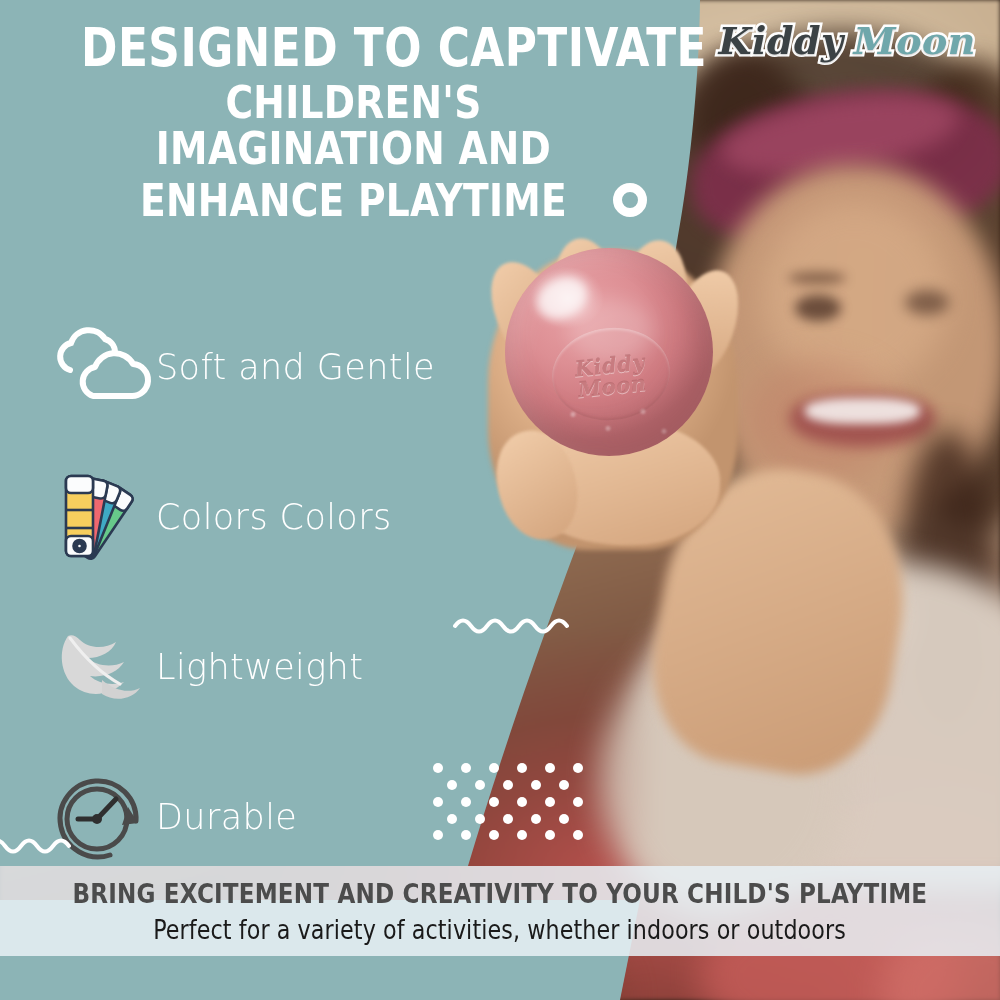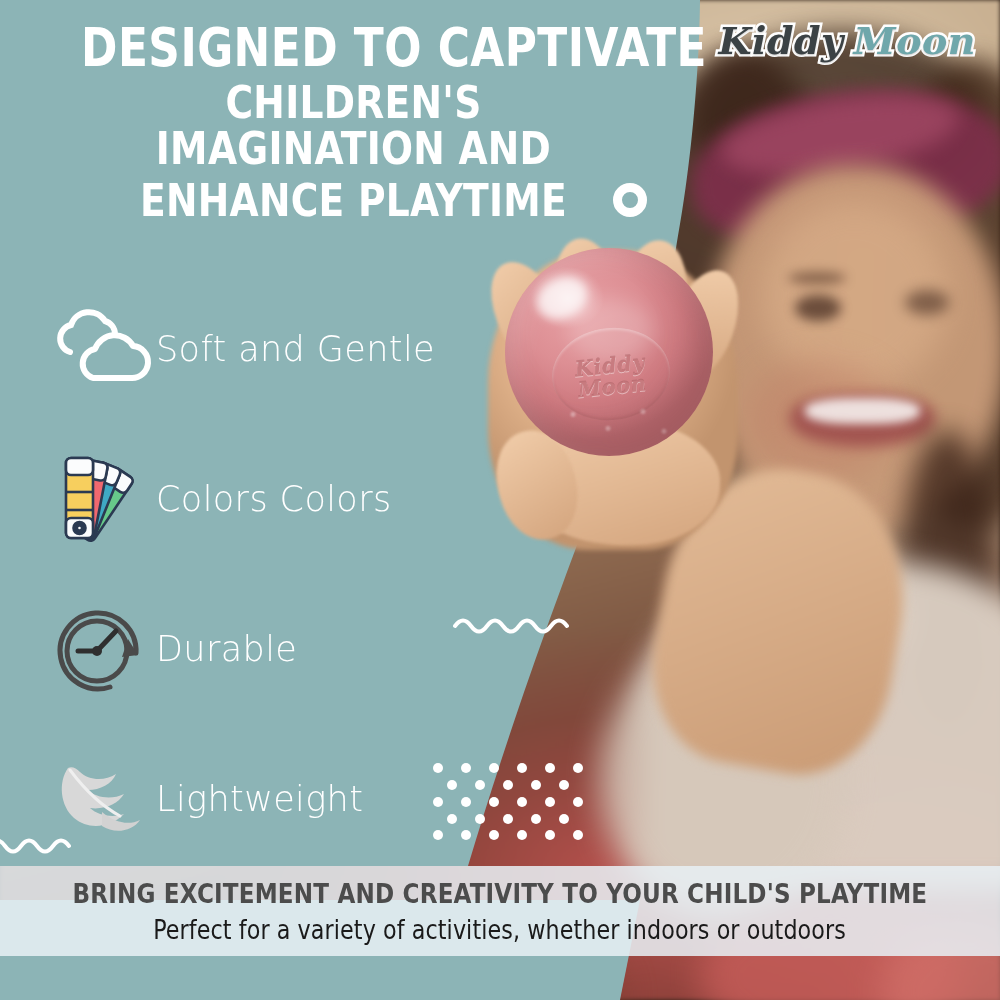--- a/index.html
+++ b/index.html
@@ -126,21 +126,21 @@
     font-weight:700;font-size:53px;line-height:.98;letter-spacing:.5px;
     transform:scaleX(.92);transform-origin:left center;white-space:nowrap;
   }
   .hl2{
     font-family:"DejaVu Sans Condensed","Liberation Sans Narrow","Liberation Sans",sans-serif;
     font-weight:700;font-size:45px;line-height:1.02;letter-spacing:.3px;
     text-align:center;transform:scaleX(.93);transform-origin:center center;margin-top:6px;
   }
 
   
-  .features{position:absolute;left:44px;top:290px;width:470px;}
+  .features{position:absolute;left:44px;top:308px;width:470px;}
   .feature{display:flex;align-items:center;height:118px;margin-bottom:32px;}
   .f-icon{width:112px;min-width:112px;height:92px;display:flex;align-items:center;justify-content:center;}
   .f-label{
     font-family:"DejaVu Sans","Liberation Sans",sans-serif;font-weight:300;
     font-size:35px;color:#fff;letter-spacing:.4px;white-space:nowrap;
   }
 
   
   .ring{
     position:absolute;left:613px;top:183px;width:34px;height:34px;border-radius:50%;
@@ -279,47 +279,47 @@
               <circle cx="27.5" cy="76" r="2.6" fill="#fbfcfd"></circle>
             </g>
           </g>
         </svg>
       </div>
       <div class="f-label">Colors Colors</div>
     </div>
 
     <div class="feature">
       <div class="f-icon">
+        <svg width="104" height="86" viewBox="0 0 104 86">
+          <path d="M20,12 C10,26 12,50 26,62 C40,74 62,72 76,58 C66,62 50,60 42,52
+                   C56,54 70,48 76,38 C64,44 48,42 40,34 C52,34 64,28 68,18
+                   C56,26 40,24 32,16 C28,12 24,10 20,12 Z" fill="#d8d8d8"></path>
+          <path d="M22,14 C34,30 50,48 72,60" fill="none" stroke="#efefef" stroke-width="3" stroke-linecap="round"></path>
+          <path d="M54,56 C66,66 80,70 92,64 C84,76 66,78 54,70 Z" fill="#d2d2d2"></path>
+        </svg>
+      </div>
+      <div class="f-label">Lightweight</div>
+    </div>
+
+    <div class="feature">
+      <div class="f-icon">
         <svg width="96" height="96" viewBox="0 0 96 96">
           <g fill="none" stroke="#4a4a4a" stroke-width="5" stroke-linecap="round">
             <circle cx="45" cy="50" r="30"></circle>
             <path d="M84,52 A38,38 0 1 0 58,86"></path>
           </g>
           <path d="M76,38 L86,54 L70,56 Z" fill="#4a4a4a"></path>
           <g stroke="#2f2f2f" stroke-width="5" stroke-linecap="round">
             <line x1="45" y1="50" x2="26" y2="50"></line>
             <line x1="45" y1="50" x2="64" y2="30"></line>
           </g>
           <circle cx="45" cy="50" r="5" fill="#2f2f2f"></circle>
         </svg>
       </div>
       <div class="f-label">Durable</div>
-    </div>
-
-    <div class="feature">
-      <div class="f-icon">
-        <svg width="104" height="86" viewBox="0 0 104 86">
-          <path d="M20,12 C10,26 12,50 26,62 C40,74 62,72 76,58 C66,62 50,60 42,52
-                   C56,54 70,48 76,38 C64,44 48,42 40,34 C52,34 64,28 68,18
-                   C56,26 40,24 32,16 C28,12 24,10 20,12 Z" fill="#d8d8d8"></path>
-          <path d="M22,14 C34,30 50,48 72,60" fill="none" stroke="#efefef" stroke-width="3" stroke-linecap="round"></path>
-          <path d="M54,56 C66,66 80,70 92,64 C84,76 66,78 54,70 Z" fill="#d2d2d2"></path>
-        </svg>
-      </div>
-      <div class="f-label">Lightweight</div>
     </div>
 
   </div>
 
   <svg class="wave-mid" width="132" height="26" viewBox="0 0 132 26">
     <path d="M3,14 q8,-11 16,0 t16,0 t16,0 t16,0 t16,0 t16,0 t16,0" fill="none" stroke="#fff" stroke-width="4" stroke-linecap="round"></path>
   </svg>
 
   <svg class="wave-bl" width="96" height="26" viewBox="0 0 96 26">
     <path d="M3,14 q8,-11 16,0 t16,0 t16,0 t16,0 t16,0" fill="none" stroke="#fff" stroke-width="4" stroke-linecap="round"></path>

